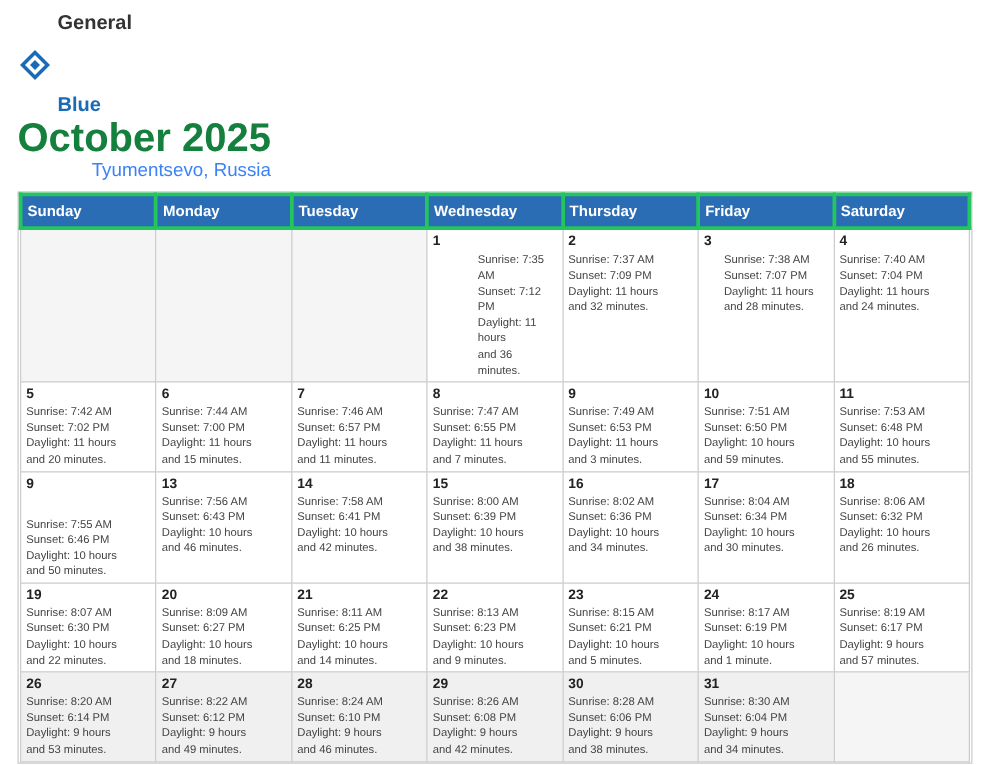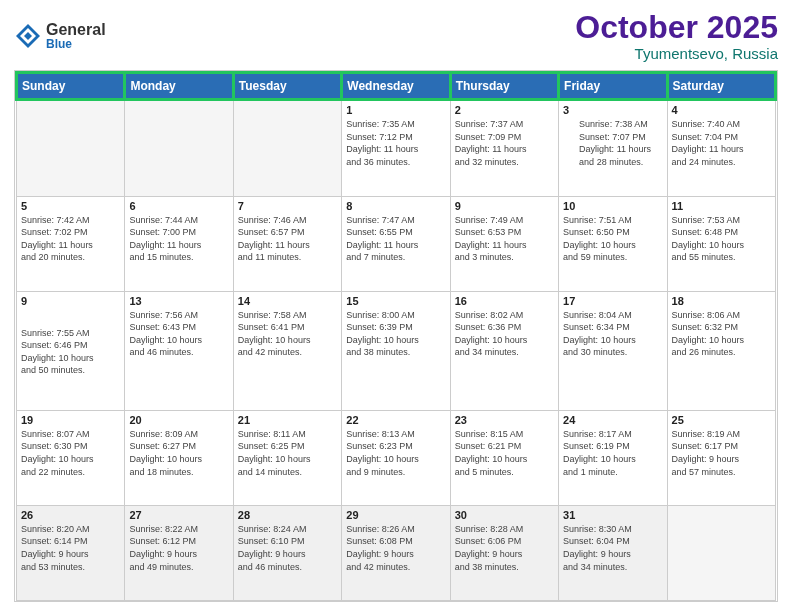--- a/index.html
+++ b/index.html
@@ -13,59 +13,61 @@
     .page {
       width: 792px;
       height: 612px;
       padding: 10px 14px;
       display: flex;
       flex-direction: column;
     }
     .header {
       display: flex;
       justify-content: space-between;
-      align-items: center;
+      align-items: flex-start;
       margin-bottom: 8px;
+      flex-direction: column;
     }
     .logo {
       display: flex;
       align-items: center;
       gap: 4px;
     }
     .logo-text {
       display: flex;
       flex-direction: column;
       line-height: 1.1;
     }
     .logo-general {
       font-size: 16px;
       font-weight: bold;
       color: #333;
     }
     .logo-blue {
-      font-size: 12px;
+      font-size: 16px;
       font-weight: bold;
       color: #1a6bb5;
+      margin-top: 48px;
     }
     .logo-icon {
       width: 28px;
       height: 28px;
     }
     .title-block {
       text-align: right;
     }
     .month-title {
       font-size: 32px;
       font-weight: bold;
-      color: #4c1d95;
+      color: #15803d;
       line-height: 1.1;
     }
     .location {
       font-size: 15px;
-      color: #0f766e;
+      color: #3b82f6;
     }
     .calendar {
       flex: 1;
       border: 1px solid #ccc;
       border-collapse: collapse;
       width: 100%;
     }
     .calendar table {
       width: 100%;
       border-collapse: collapse;
@@ -142,21 +144,21 @@
             <th>Saturday</th>
           </tr>
       </thead>
       <tbody>
       <tr>
             <td class="empty"></td>
             <td class="empty"></td>
             <td class="empty"></td>
             <td>
               <div class="day-num">1</div>
-              <div class="day-info" style="white-space: pre-line;">Sunrise: 7:35 AM
+              <div class="day-info" style="white-space: pre-line; margin-left: 36px;">Sunrise: 7:35 AM
 Sunset: 7:12 PM
 Daylight: 11 hours
 and 36 minutes.</div>
             </td>
             <td>
               <div class="day-num">2</div>
               <div class="day-info" style="white-space: pre-line;">Sunrise: 7:37 AM
 Sunset: 7:09 PM
 Daylight: 11 hours
 and 32 minutes.</div>

